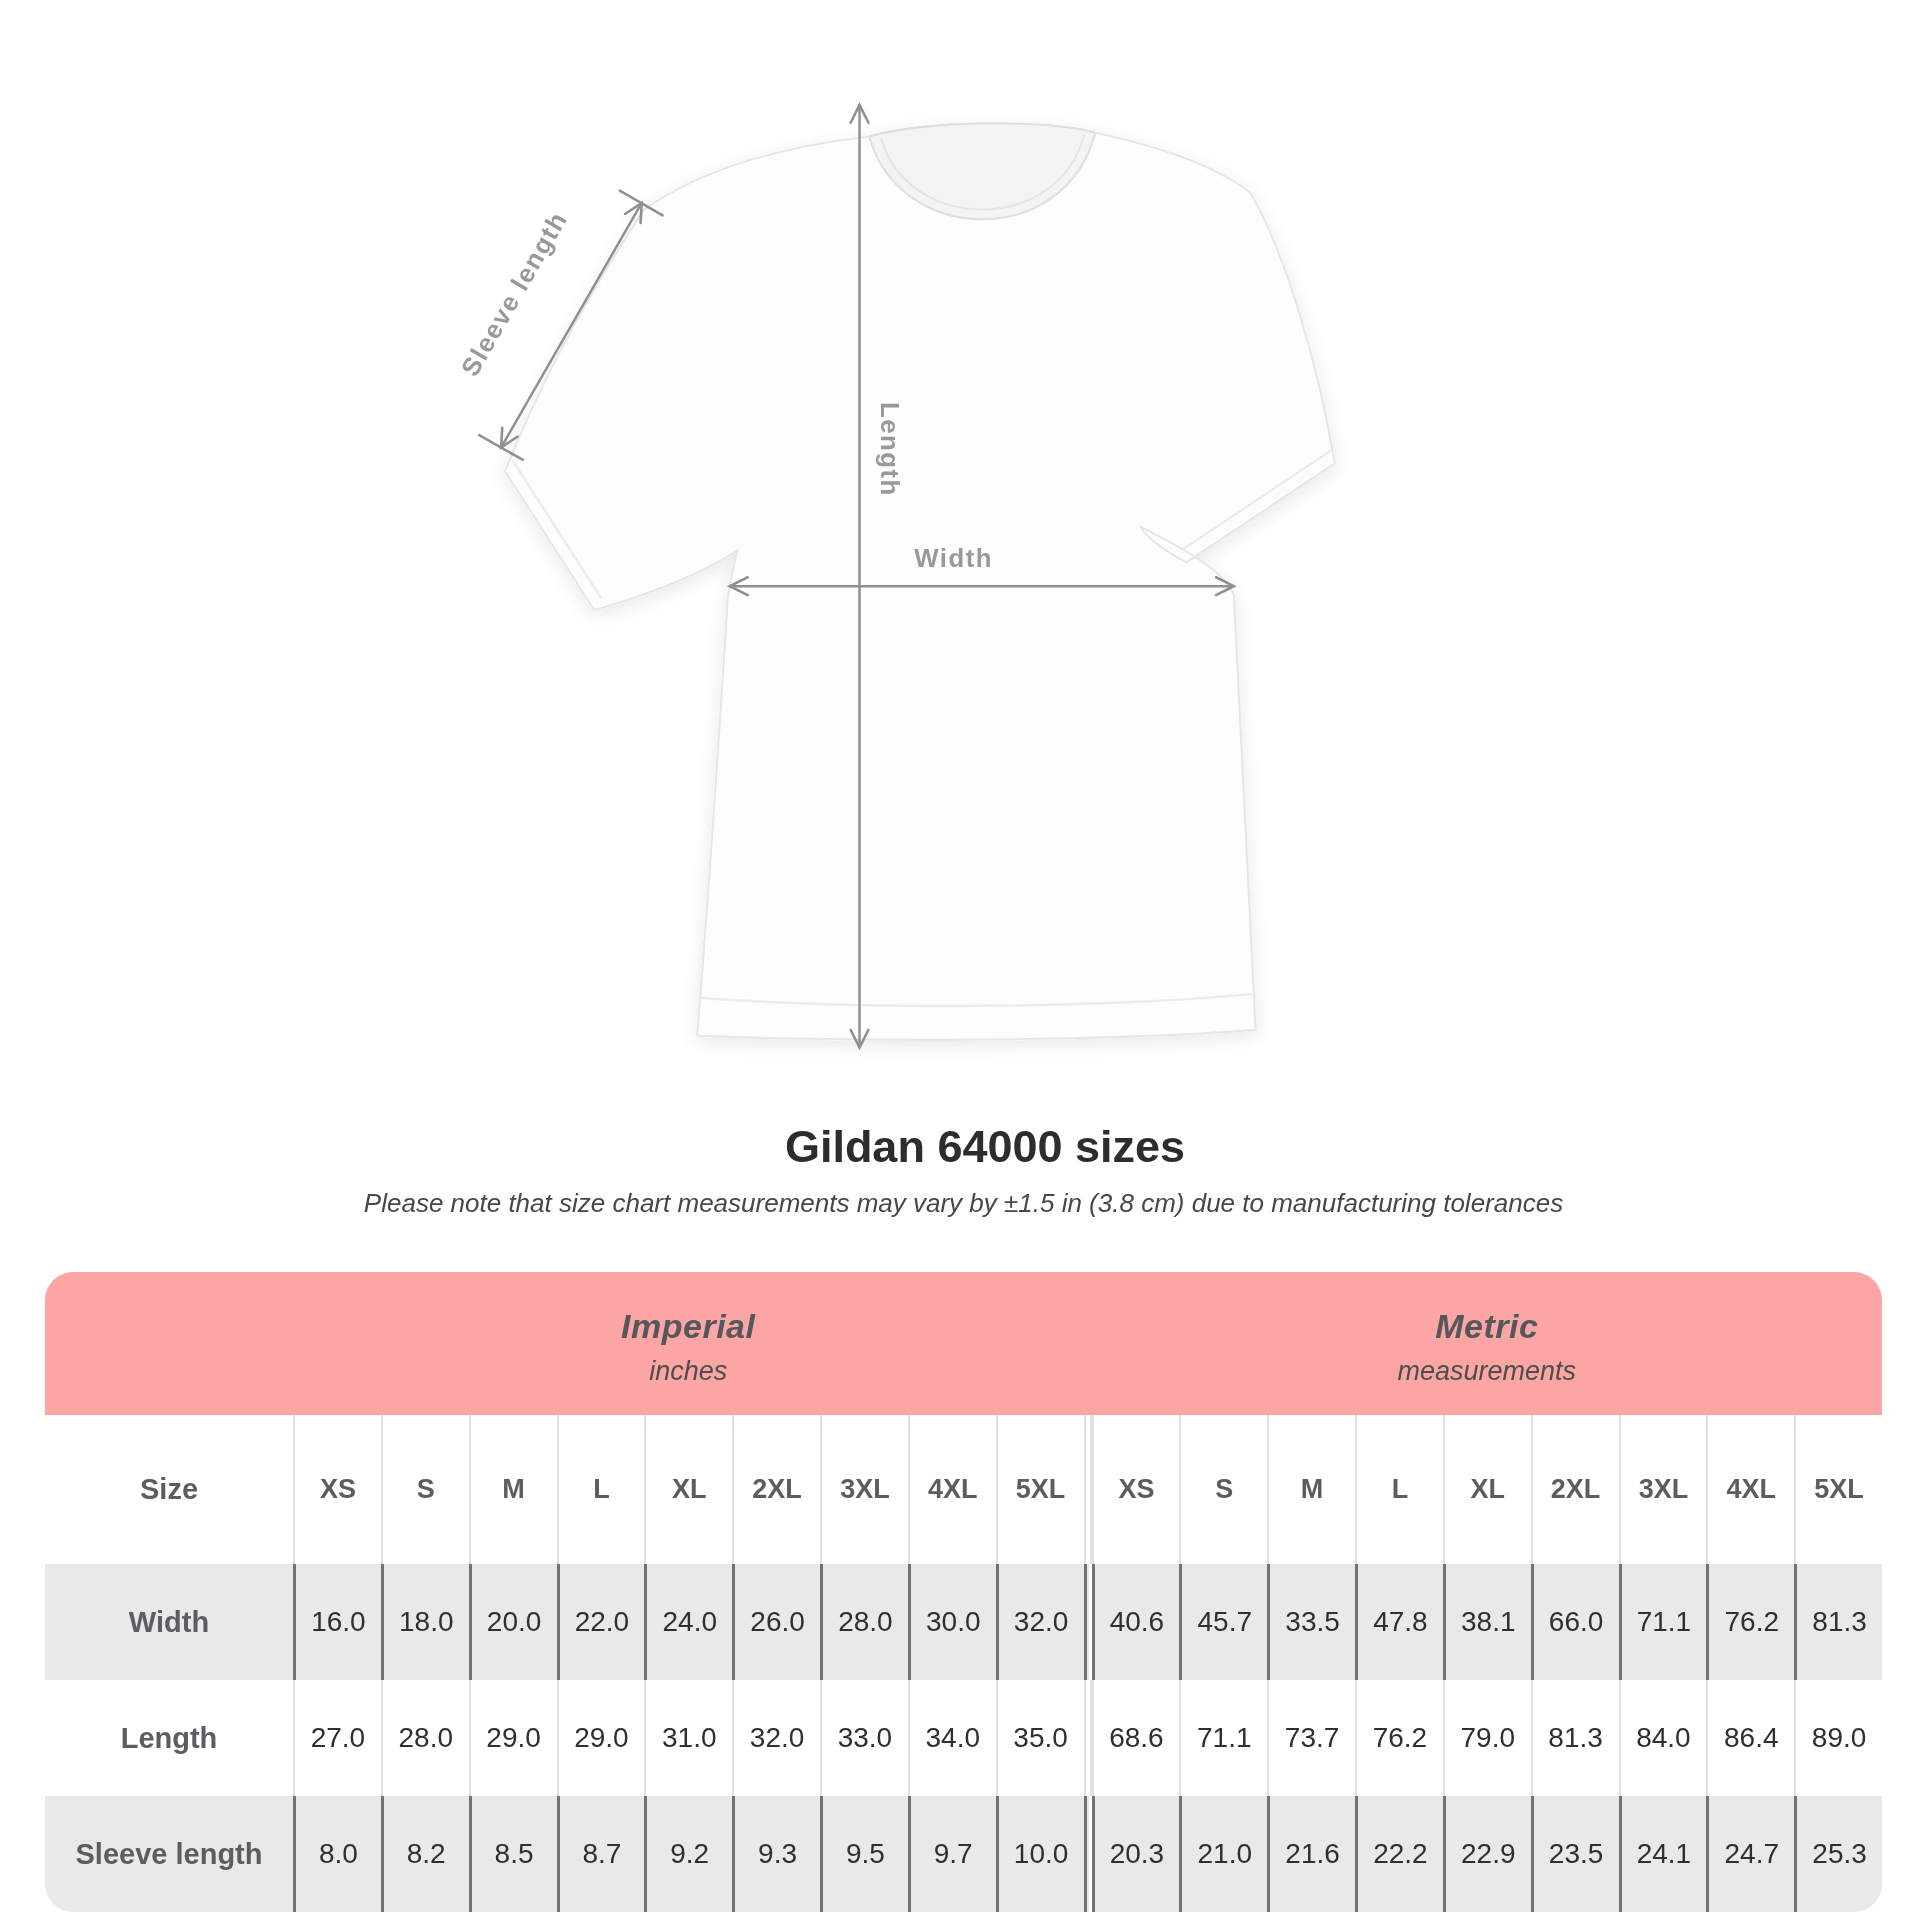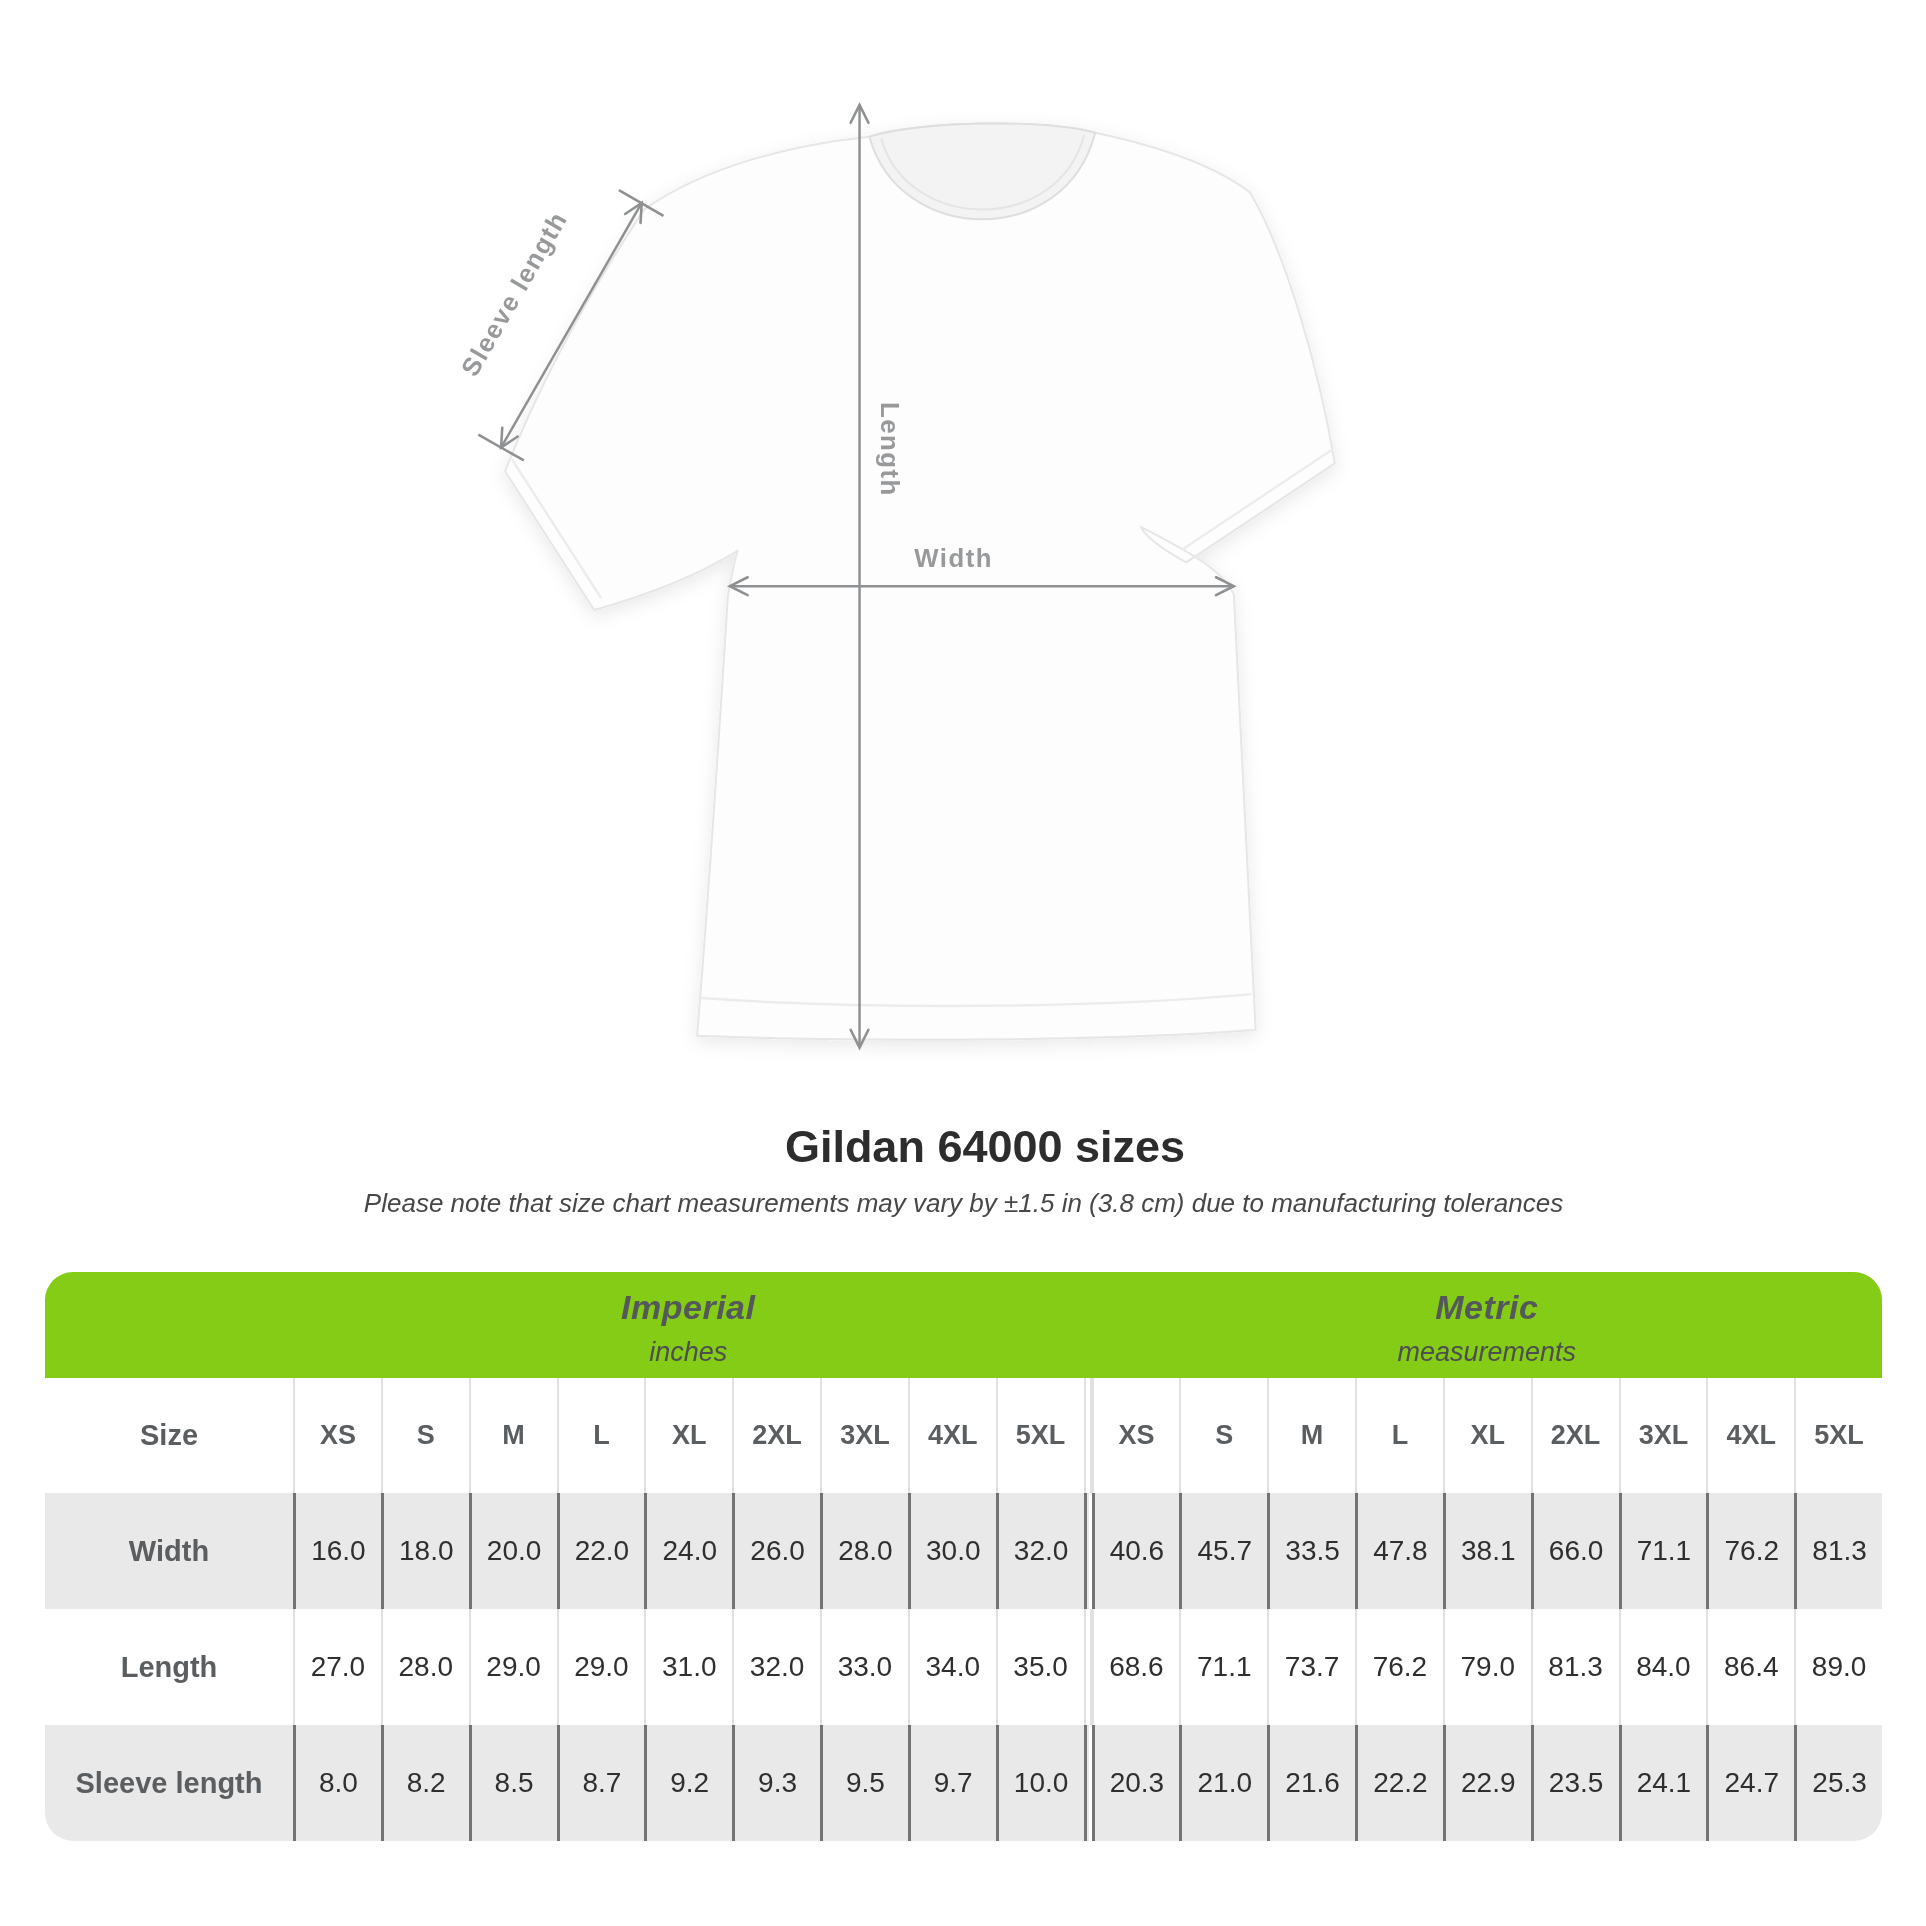--- a/index.html
+++ b/index.html
@@ -13,30 +13,30 @@
 
   
   .page-title{position:absolute;top:1121px;left:0;right:0;text-align:center;
     font-size:45px;font-weight:700;color:#2d2d2d;padding-left:43px;}
   .page-subtitle{position:absolute;top:1188px;left:0;right:0;text-align:center;
     font-style:italic;font-size:26px;color:#474747;}
 
   
   .size-table{position:absolute;left:45px;top:1272px;width:1837px;
     border-radius:28px;overflow:hidden;}
-  .unit-band{height:106px;background:#84cc16;display:grid;
+  .unit-band{height:143px;background:#fca5a5;display:grid;
     grid-template-columns:248px repeat(9,1fr) 8px repeat(9,1fr);}
   .band-cell{display:flex;flex-direction:column;align-items:center;justify-content:center;padding-top:6px;}
   .band-cell.imperial{grid-column:2/11;}
   .band-cell.metric{grid-column:12/21;}
   .band-title{font-style:italic;font-weight:700;font-size:34px;color:#54585b;letter-spacing:0.5px;}
   .band-unit{font-style:italic;font-size:27px;color:#4e4e4e;margin-top:10px;}
 
   .grid-row{display:grid;grid-template-columns:248px repeat(9,1fr) 8px repeat(9,1fr);height:116px;}
-  .grid-row.sizes-row{height:115px;}
+  .grid-row.sizes-row{height:149px;}
   .grid-row.white{background:#ffffff;}
   .grid-row.gray{background:#e9e9e9;}
   .cell{display:flex;align-items:center;justify-content:center;
     font-size:28px;color:#2e2f30;}
   .cell.label{font-weight:700;font-size:29px;color:#5a5e61;}
   .cell.head{font-weight:700;font-size:27px;color:#5a5e61;}
   .grid-row.white .cell:not(.label){border-left:2px solid #e1e1e1;}
   .grid-row.white .gapcol{border-right:2px solid #e1e1e1;}
   .grid-row.gray .cell:not(.label){border-left:3px solid #737373;}
   .grid-row.gray .gapcol{border-right:3px solid #ffffff;}

